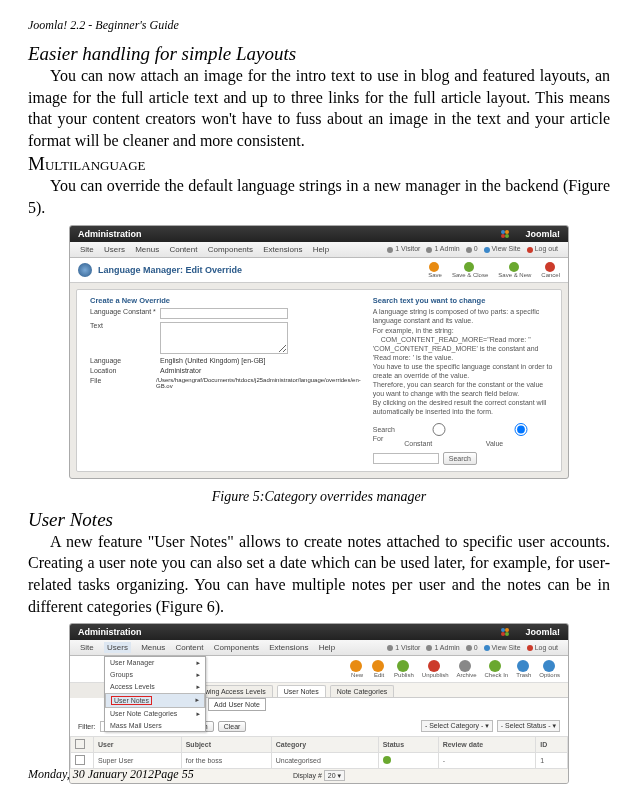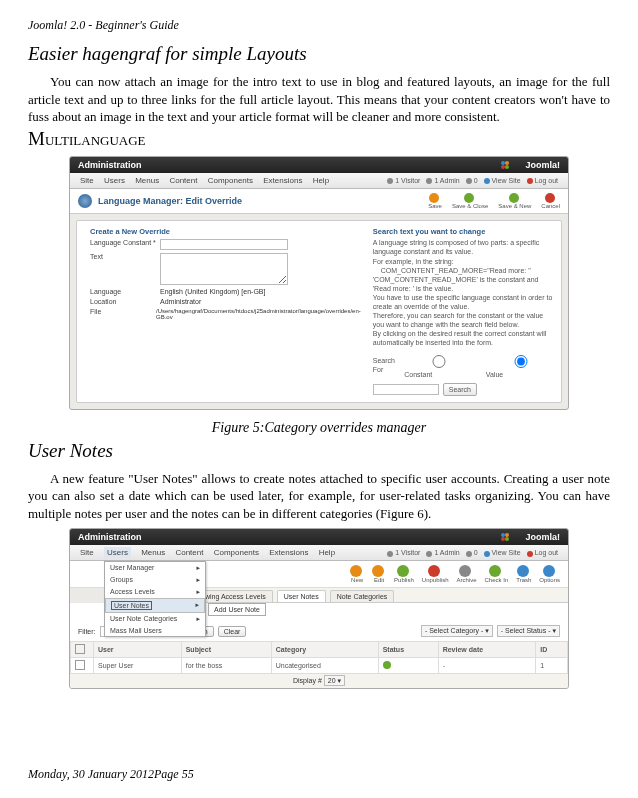--- a/index.html
+++ b/index.html
@@ -28,23 +28,23 @@
     font-style: italic;
     font-size: 19px;
     margin: 4px 0 0 0;
   }
   .section-title-sc {
     font-size: 19px;
     font-variant: small-caps;
     margin: 2px 0 0 0;
   }
   .body-text {
-    font-size: 13px;
+    font-size: 16px;
     text-align: justify;
-    margin: 8px 0 2px 0;
+    margin: 0 0 2px 0;
     text-indent: 22px;
     line-height: 1.35;
   }
   .caption {
     text-align: center;
     font-style: italic;
     font-size: 14px;
     margin: 10px 0 4px 0;
   }
   .footer {
@@ -149,26 +149,27 @@
   table.list th, table.list td { border:1px solid #ddd; padding:2px 4px; text-align:left; color:#555;}
   table.list th { background:#f3f2ee; font-weight:bold;}
   .display-bar { text-align:center; padding:3px; font-size:7px; background:#f5f3ee;}
   .chk { width:8px;height:8px;border:1px solid #999; display:inline-block;}
   .greentick{width:8px;height:8px;border-radius:50%;background:#6aa82f;display:inline-block;}
 </style>
 </head>
 <body>
 
 <div class="page">
-  <div class="running-head">Joomla! 2.0 - Beginner's Guide</div>
-
-  <div class="section-title">Easier hagengraf for simple Layouts</div>
+  <div class="running-head">Joomla! 2.2 - Beginner's Guide</div>
+
+  <div class="section-title">Easier handling for simple Layouts</div>
   <p class="body-text">You can now attach an image for the intro text to use in blog and featured layouts, an image for the full article text and up to three links for the full article layout. This means that your content creators won't have to fuss about an image in the text and your article format will be cleaner and more consistent.</p>
 
   <div class="section-title-sc">Multilanguage</div>
+  <p class="body-text">You can override the default language strings in a new manager in the backend (Figure 5).</p>
 
   <div class="screenshot" style="width:498px;">
     <div class="admin-bar">
       <span>Administration</span>
       <span class="joomla-logo">
         <svg viewBox="0 0 10 10">
             <circle cx="3" cy="3" r="2" fill="#3a87c9"></circle>
             <circle cx="7" cy="3" r="2" fill="#e88b12"></circle>
             <circle cx="3" cy="7" r="2" fill="#cc3b2b"></circle>
             <circle cx="7" cy="7" r="2" fill="#6aa82f"></circle>

